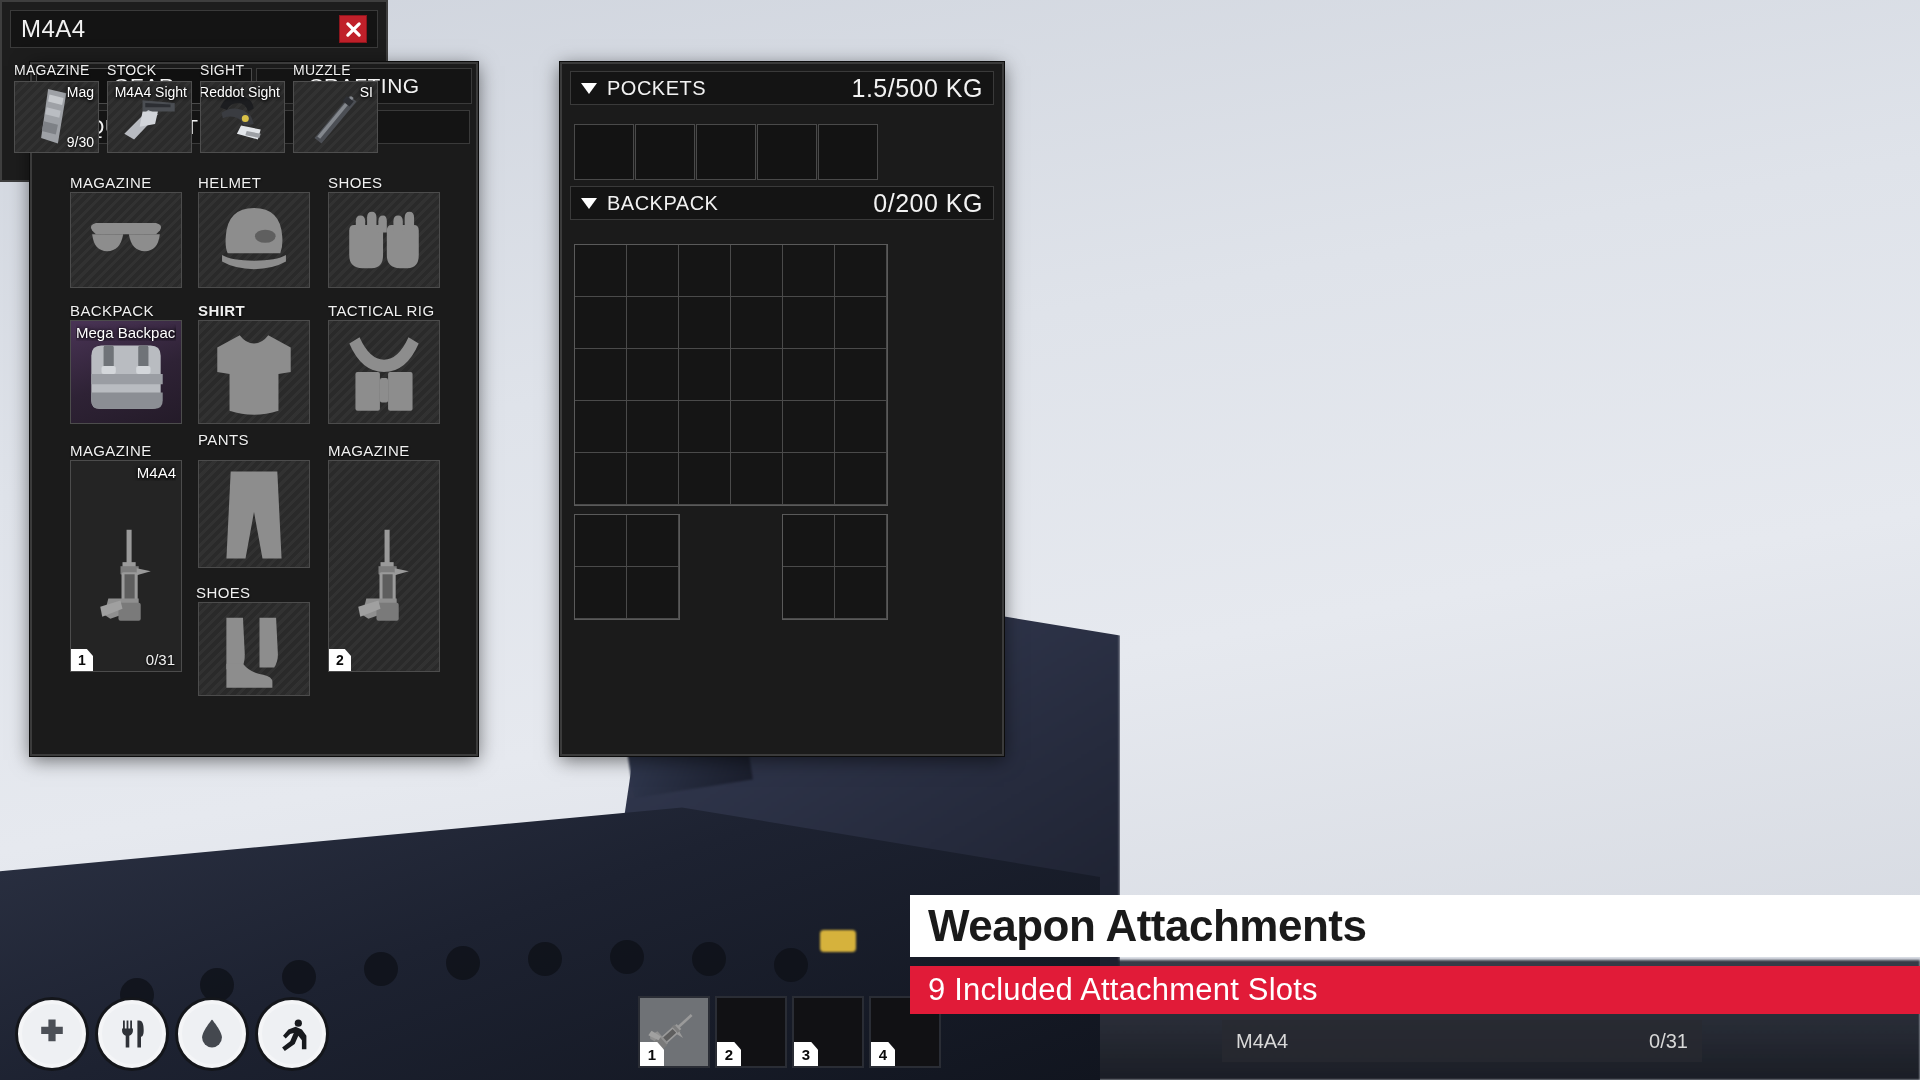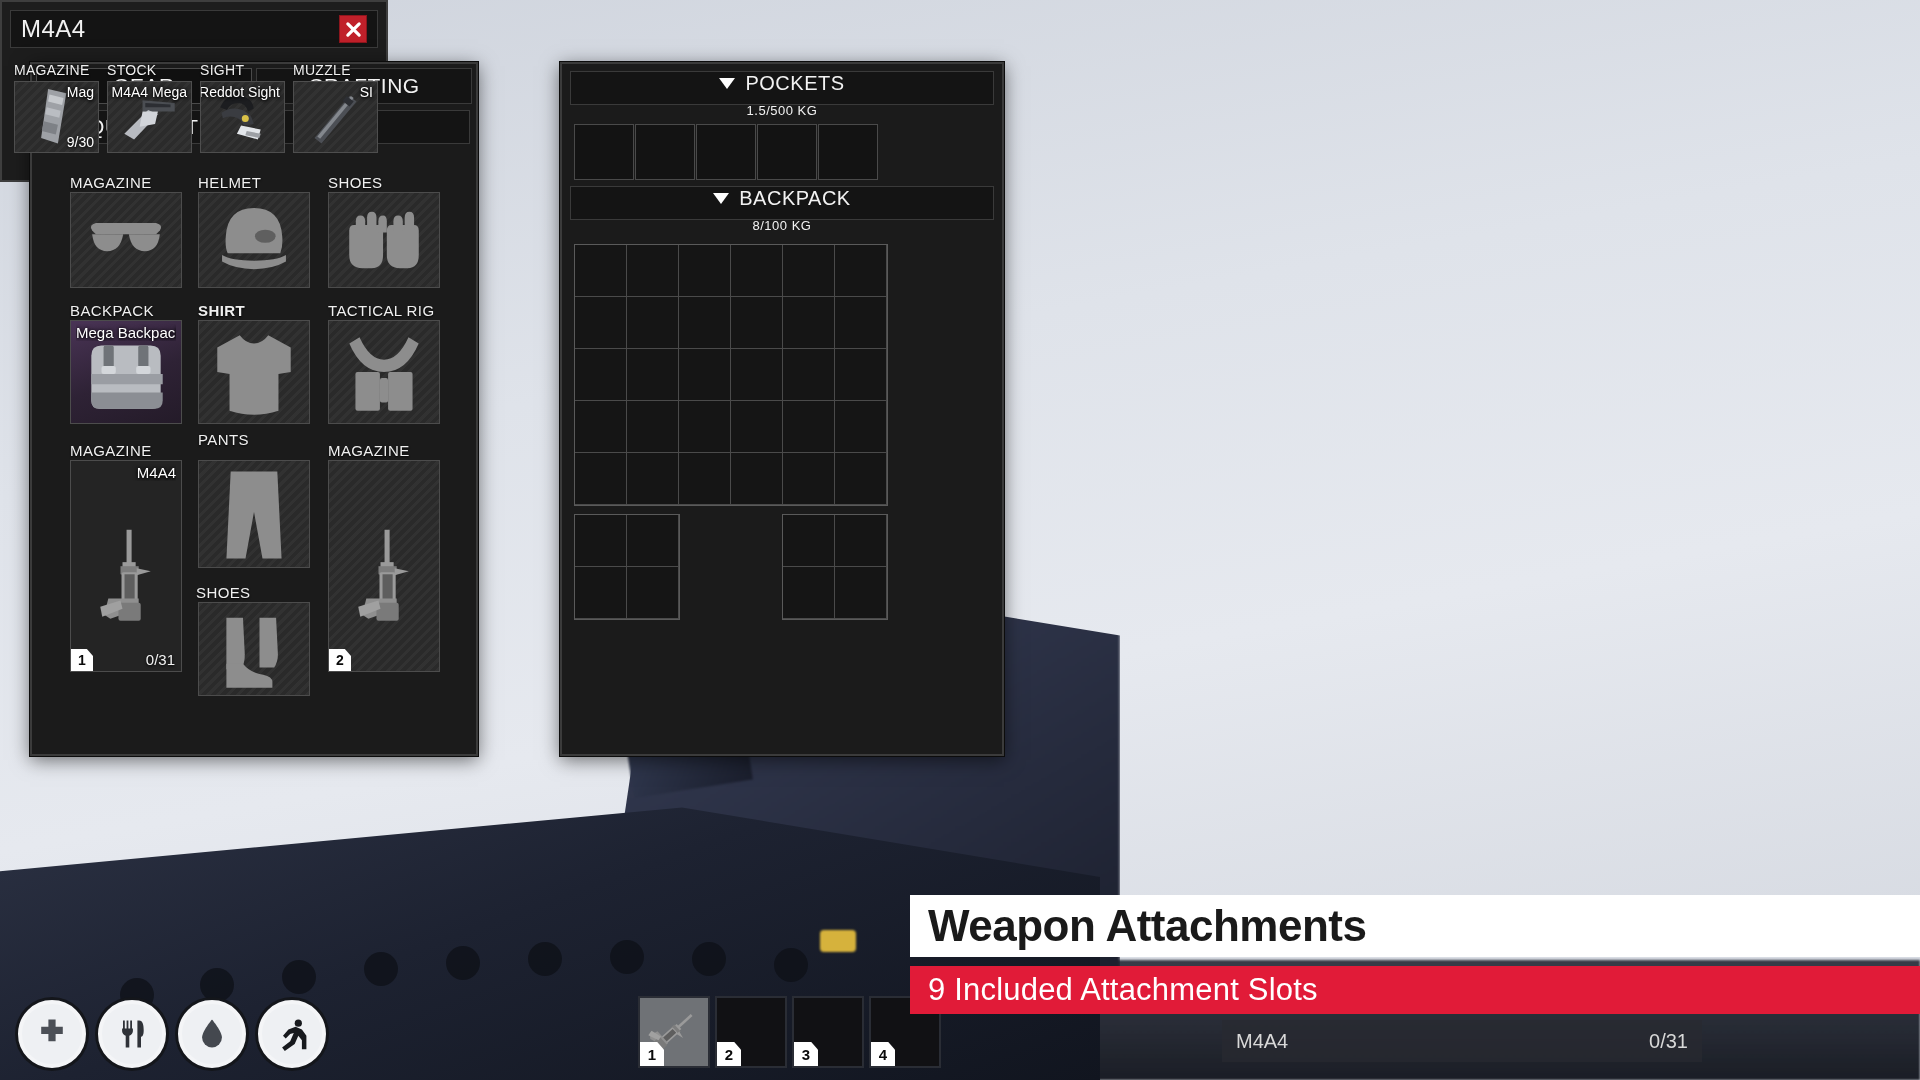--- a/index.html
+++ b/index.html
@@ -129,24 +129,24 @@
 
   
   .sil { position: absolute; inset: 0; }
   .sil svg { width: 100%; height: 100%; display: block; }
 
   
   #inv-panel { left: 560px; top: 62px; width: 444px; height: 694px; }
 
   .inv-header {
     margin: 7px 8px 0 8px; height: 34px; padding: 0 10px;
-    font-size: 20px; gap: 8px; justify-content: space-between; cursor: pointer; flex-direction: column;
+    font-size: 20px; gap: 0; justify-content: space-between; cursor: pointer;
   }
   .inv-header .left { display: flex; align-items: center; gap: 10px; }
-  .inv-header .cap { font-size: 13px; }
+  .inv-header .cap { font-size: 25px; }
 
   .pockets-row {
     position: absolute; left: 12px; top: 60px;
     display: flex; gap: 1px;
   }
   .cell {
     width: 60px; height: 56px;
     background: #131313;
     border: 1px solid #4a4a4a;
   }
@@ -461,21 +461,21 @@
       <div class="cell"></div>
       <div class="cell"></div>
       <div class="cell"></div>
     </div>
 
   <div class="bar inv-header" id="bp-header" style="position:absolute;left:8px;right:8px;top:122px;margin:0;">
     <span class="left">
       <span class="tri"></span>
       <span>BACKPACK</span>
     </span>
-    <span class="cap">8/100 KG</span>
+    <span class="cap">0/200 KG</span>
   </div>
 
   <div id="bp-grid">
       <div class="cell2"></div>
       <div class="cell2"></div>
       <div class="cell2"></div>
       <div class="cell2"></div>
       <div class="cell2"></div>
       <div class="cell2"></div>
       <div class="cell2"></div>
@@ -550,21 +550,21 @@
           <div class="sil">
             <svg viewBox="0 0 100 100">
               <g>
                 <path d="M40 26 l46 4 l0 12 l-46 0z" fill="#4b4e53"></path>
                 <path d="M44 30 l36 2 l0 4 l-36 0z" fill="#2c2e33"></path>
                 <path d="M14 74 l34 -34 l14 6 l-34 36z" fill="#b7bac0"></path>
                 <path d="M40 42 l22 0 l-4 18 l-22 4z" fill="#d2d5da"></path>
               </g>
             </svg>
           </div>
-          <div class="att-name">M4A4 Mega</div>
+          <div class="att-name">M4A4 Sight</div>
         </div>
       </div>
       <div class="att">
         <div class="att-label">SIGHT</div>
         <div class="att-slot">
           <div class="sil">
             <svg viewBox="0 0 100 100">
               <g>
                 <path d="M18 36 q8 -18 28 -16 q18 2 20 18 l-8 4 q-4 -12 -14 -12 q-12 0 -16 10z" fill="#1c1d20"></path>
                 <path d="M20 44 q14 -10 30 -4 q14 6 16 20 l-14 2 q-4 -10 -14 -12 q-10 -2 -16 2z" fill="#3a3c41"></path>

